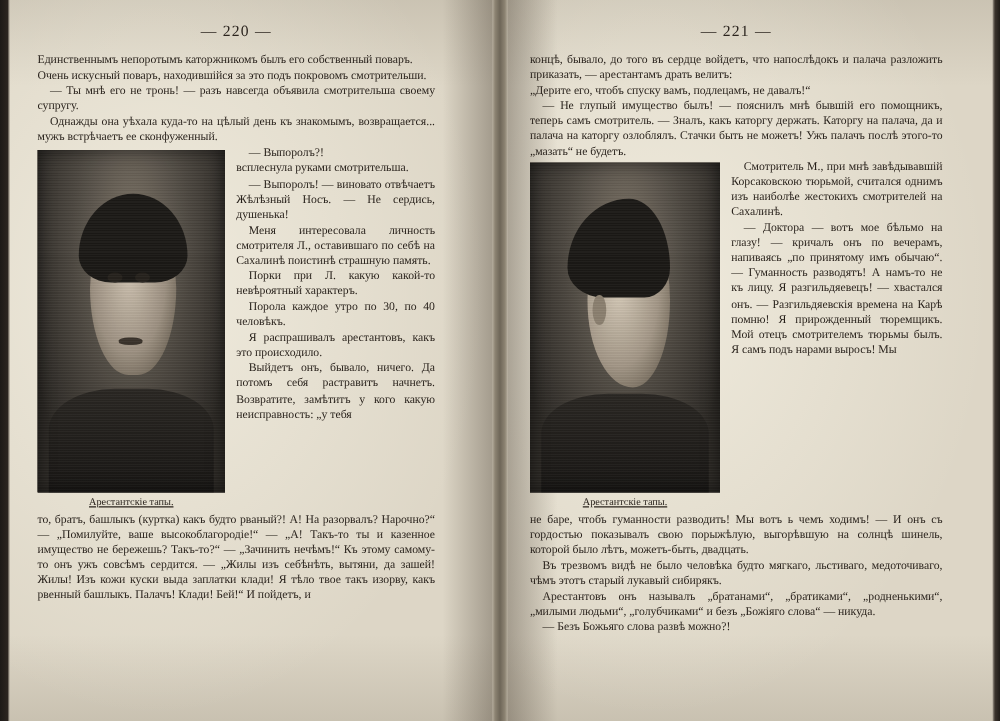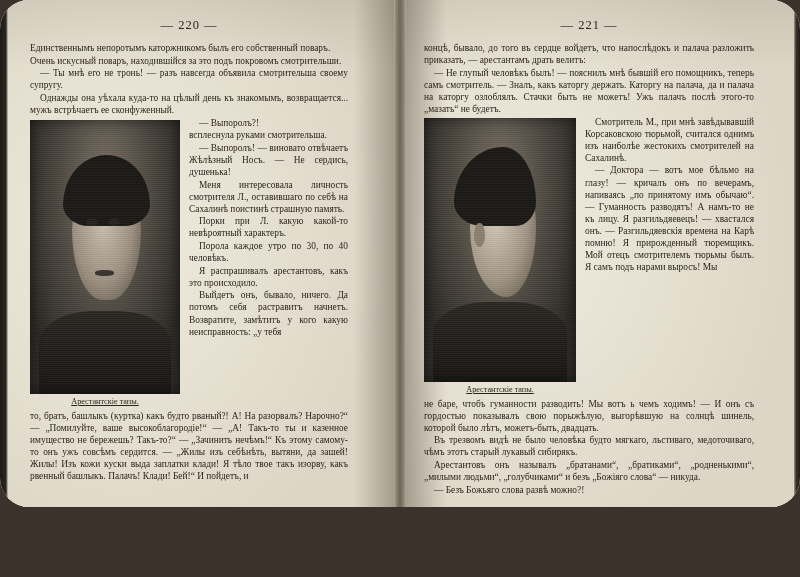--- a/index.html
+++ b/index.html
@@ -3,25 +3,24 @@
 <meta charset="utf-8">
 <style>
   html, body {
     margin: 0;
     padding: 0;
     background: #3b332b;
   }
   .page-wrap {
     position: relative;
     width: 800px;
-    height: 507px;
+    height: 577px;
     overflow: hidden;
     background: #ffffff;
     font-family: "Liberation Serif", serif;
-    border-radius: 29px;
   }
   
   .book-bg {
     position: absolute;
     inset: 0;
     background:
       linear-gradient(90deg,
         #1d1a17 0px, #2b2520 6px,
         #d9d2c2 8px, #d9d2c2 392px,
         #8d8473 396px, #6e6658 400px, #8d8473 404px,
@@ -238,21 +237,22 @@
 
   <div class="page-right">
     <div class="paper-tone"></div>
     <div class="spine-shadow-r"></div>
   </div>
 
   <div class="content content-right">
     <div class="folio">— 221 —</div>
 
     <p class="para">концѣ, бывало, до того въ сердце войдетъ, что напослѣдокъ и палача разложить приказать, — арестантамъ драть велитъ:</p>
-    <p class="para ind">— Не глупый человѣкъ былъ! — пояснилъ мнѣ бывшiй его помощникъ, теперь самъ смотритель. — Зналъ, какъ каторгу держать. Каторгу на палача, да и палача на каторгу озло­блялъ. Стачки быть не можетъ! Ужъ палачъ послѣ этого-то „мазать“ не будетъ.</p>
+    <p class="para">„Дерите его, чтобъ спуску вамъ, подлецамъ, не давалъ!“</p>
+    <p class="para ind">— Не глупый имущество былъ! — пояснилъ мнѣ бывшiй его помощникъ, теперь самъ смотритель. — Зналъ, какъ каторгу держать. Каторгу на палача, да и палача на каторгу озло­блялъ. Стачки быть не можетъ! Ужъ палачъ послѣ этого-то „мазать“ не будетъ.</p>
 
     <div class="figure-r">
       <div class="photo photo-r">
         <div class="ph-bg"></div>
         <div class="ph-body"></div>
         <div class="ph-face profile"></div>
         <div class="ph-hair profile"></div>
         <div class="ph-ear"></div>
         <div class="ph-grain"></div>
         <div class="ph-frame"></div>

